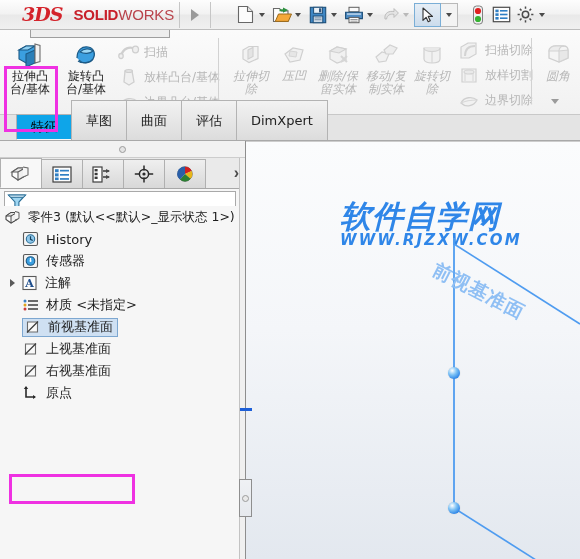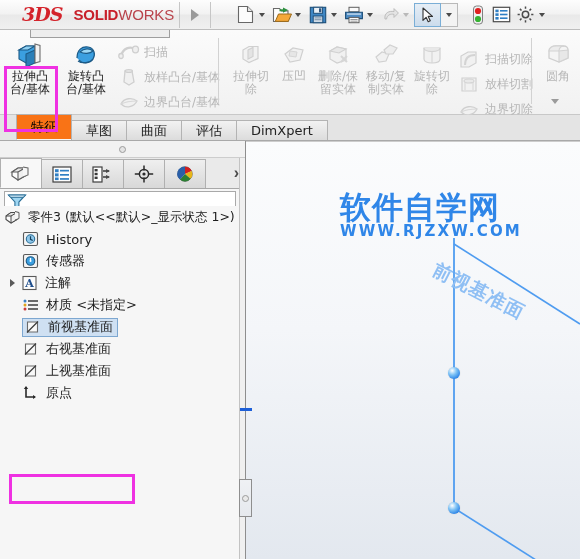--- a/index.html
+++ b/index.html
@@ -61,45 +61,45 @@
   .rgroup{position:absolute;top:5px;display:flex;align-items:flex-start;}
   .gsep{position:absolute;top:8px;width:1px;height:66px;background:#d2d2d2;}
   .bigbtn{
     width:56px;display:flex;flex-direction:column;align-items:center;cursor:default;
   }
   .bigbtn .ic{height:30px;display:flex;align-items:flex-end;justify-content:center;}
   .bigbtn .lb{
     font-size:12px;line-height:13px;text-align:center;color:#222;margin-top:2px;
     font-family:"DejaVu Sans","Liberation Sans",sans-serif;
   }
-  .bigbtn.dis .lb{color:#b6b6b6;}
+  .bigbtn.dis .lb{color:#b6b6b6;font-style:italic;}
   .smallrow{display:flex;align-items:center;height:24px;gap:4px;}
   .smallrow .lb{font-size:12px;color:#b6b6b6;font-family:"DejaVu Sans","Liberation Sans",sans-serif;white-space:nowrap;}
   .stack{display:flex;flex-direction:column;gap:1px;}
   .hl-extrude{
     position:absolute;left:4px;top:36px;width:54px;height:66px;
     border:3px solid #ef31e2;box-sizing:border-box;z-index:20;pointer-events:none;
   }
   .dropcaret{
     width:0;height:0;border-top:5px solid #9b9b9b;border-left:4px solid transparent;border-right:4px solid transparent;
   }
 
   
   .tabstrip{
     position:absolute;left:0;top:115px;width:580px;height:26px;
     background:#e4e4e4;box-sizing:border-box;display:flex;align-items:flex-end;
     border-bottom:1px solid #a9a9a9;
   }
   .tab{
-    height:20px;padding:0 14px;display:flex;align-items:center;justify-content:center;
+    height:40px;padding:0 14px;display:flex;align-items:center;justify-content:center;
     font-size:13px;color:#222;border:1px solid #b3b3b3;border-bottom:none;
     background:linear-gradient(to bottom,#f2f2f2,#dcdcdc);box-sizing:border-box;margin-right:-1px;
     font-family:"DejaVu Sans","Liberation Sans",sans-serif;
   }
-  .tab.active{background:#f97316;height:26px;border-bottom:1px solid #f7f7f7;color:#000;}
+  .tab.active{background:#0ea5e9;height:26px;border-bottom:1px solid #f7f7f7;color:#000;}
 
   
   .splitrow{
     position:absolute;left:0;top:141px;width:245px;height:17px;
     background:#f2f2f2;border-bottom:1px solid #cdcdcd;box-sizing:border-box;
     display:flex;align-items:center;justify-content:center;
   }
   .dot-handle{width:7px;height:7px;border-radius:50%;border:1px solid #9b9b9b;background:#e4e4e4;box-sizing:border-box;}
 
   
@@ -165,21 +165,21 @@
     position:absolute;left:239px;top:479px;width:13px;height:38px;
     background:linear-gradient(to bottom,#eff1f4,#e6e9ee);
     border:1px solid #8e8e8e;box-sizing:border-box;
     display:flex;align-items:center;justify-content:center;z-index:8;
   }
   .gsplitter .d{width:7px;height:7px;border-radius:50%;border:1px solid #9b9b9b;background:#e9e9e9;box-sizing:border-box;}
   .topblue{
     position:absolute;left:240px;top:408px;width:12px;height:3px;background:#1d5fd8;z-index:9;
   }
   .watermark{
-    position:absolute;left:95px;top:48px;user-select:none;pointer-events:none;
+    position:absolute;left:95px;top:57px;user-select:none;pointer-events:none;font-style:italic;
   }
   .wm1{
     font-family:"DejaVu Sans","Liberation Sans",sans-serif;font-weight:bold;font-size:31px;
     color:#2f86e8;letter-spacing:1px;line-height:34px;
   }
   .wm2{
     font-family:"DejaVu Sans","Liberation Sans",sans-serif;font-weight:bold;font-size:15px;
     color:#2f86e8;letter-spacing:2.2px;line-height:16px;margin-top:-1px;text-align:center;
   }
   .plane-label{
@@ -402,21 +402,21 @@
       <div class="bigbtn dis" style="width:44px">
         <div class="ic">
           <svg width="26" height="26" viewBox="0 0 26 26">
             <path d="M5 6 h16 v11 c0 2.5-3.5 4-8 4 s-8-1.5-8-4 z" fill="#f1f1f1" stroke="#d0d0d0" stroke-width="1.2"></path>
             <path d="M5 6 c0 2 3.5 3.5 8 3.5 s8-1.5 8-3.5" fill="#e8e8e8" stroke="#d0d0d0" stroke-width="1.1"></path>
             <path d="M13 9.5 v11.5" stroke="#d7d7d7" stroke-width="1.2"></path>
           </svg>
         </div>
         <div class="lb">旋转切<br>除</div>
       </div>
-      <div class="stack" style="margin-left:3px;margin-top:9px;">
+      <div class="stack" style="margin-left:3px;margin-top:0px;">
         <div class="smallrow">
           <svg width="24" height="21" viewBox="0 0 24 21">
             <path d="M4 18 l0-11 l7-4 l8 0 l0 11 l-7 4 z" fill="#f1f1f1" stroke="#d0d0d0" stroke-width="1.2"></path>
             <path d="M8 16 C8 9 12 6 18 6" fill="none" stroke="#d3d3d3" stroke-width="2"></path>
           </svg>
           <span class="lb">扫描切除</span>
         </div>
         <div class="smallrow">
           <svg width="24" height="21" viewBox="0 0 24 21">
             <path d="M5 4 h14 v13 h-14 z" fill="#f1f1f1" stroke="#d0d0d0" stroke-width="1.2"></path>
@@ -603,31 +603,31 @@
         </span>
       </div>
 
       <div class="trow" style="padding-left:22px">
         <span class="ticon">
           <svg width="17" height="16" viewBox="0 0 17 16">
             <path d="M3.5 3 l10 0 l0 10 l-10 0 z" fill="#f9f9f9" stroke="#6a6a6a" stroke-width="1.1"></path>
             <path d="M3 13.5 L14 2.5" stroke="#3a3a3a" stroke-width="1.3"></path>
           </svg>
         </span>
-        <span class="tw">右视基准面</span>
+        <span class="tw">上视基准面</span>
       </div>
 
       <div class="trow" style="padding-left:22px">
         <span class="ticon">
           <svg width="17" height="16" viewBox="0 0 17 16">
             <path d="M3.5 3 l10 0 l0 10 l-10 0 z" fill="#f9f9f9" stroke="#6a6a6a" stroke-width="1.1"></path>
             <path d="M3 13.5 L14 2.5" stroke="#3a3a3a" stroke-width="1.3"></path>
           </svg>
         </span>
-        <span class="tw">上视基准面</span>
+        <span class="tw">右视基准面</span>
       </div>
 
       <div class="trow" style="padding-left:22px">
         <span class="ticon">
           <svg width="17" height="16" viewBox="0 0 17 16">
             <path d="M4 2 v10 h9" fill="none" stroke="#2a2a2a" stroke-width="1.6"></path>
             <path d="M4 1 l2.2 3 h-4.4 z" fill="#2a2a2a"></path>
             <path d="M14 12 l-3 2 v-4 z" fill="#2a2a2a"></path>
           </svg>
         </span>

